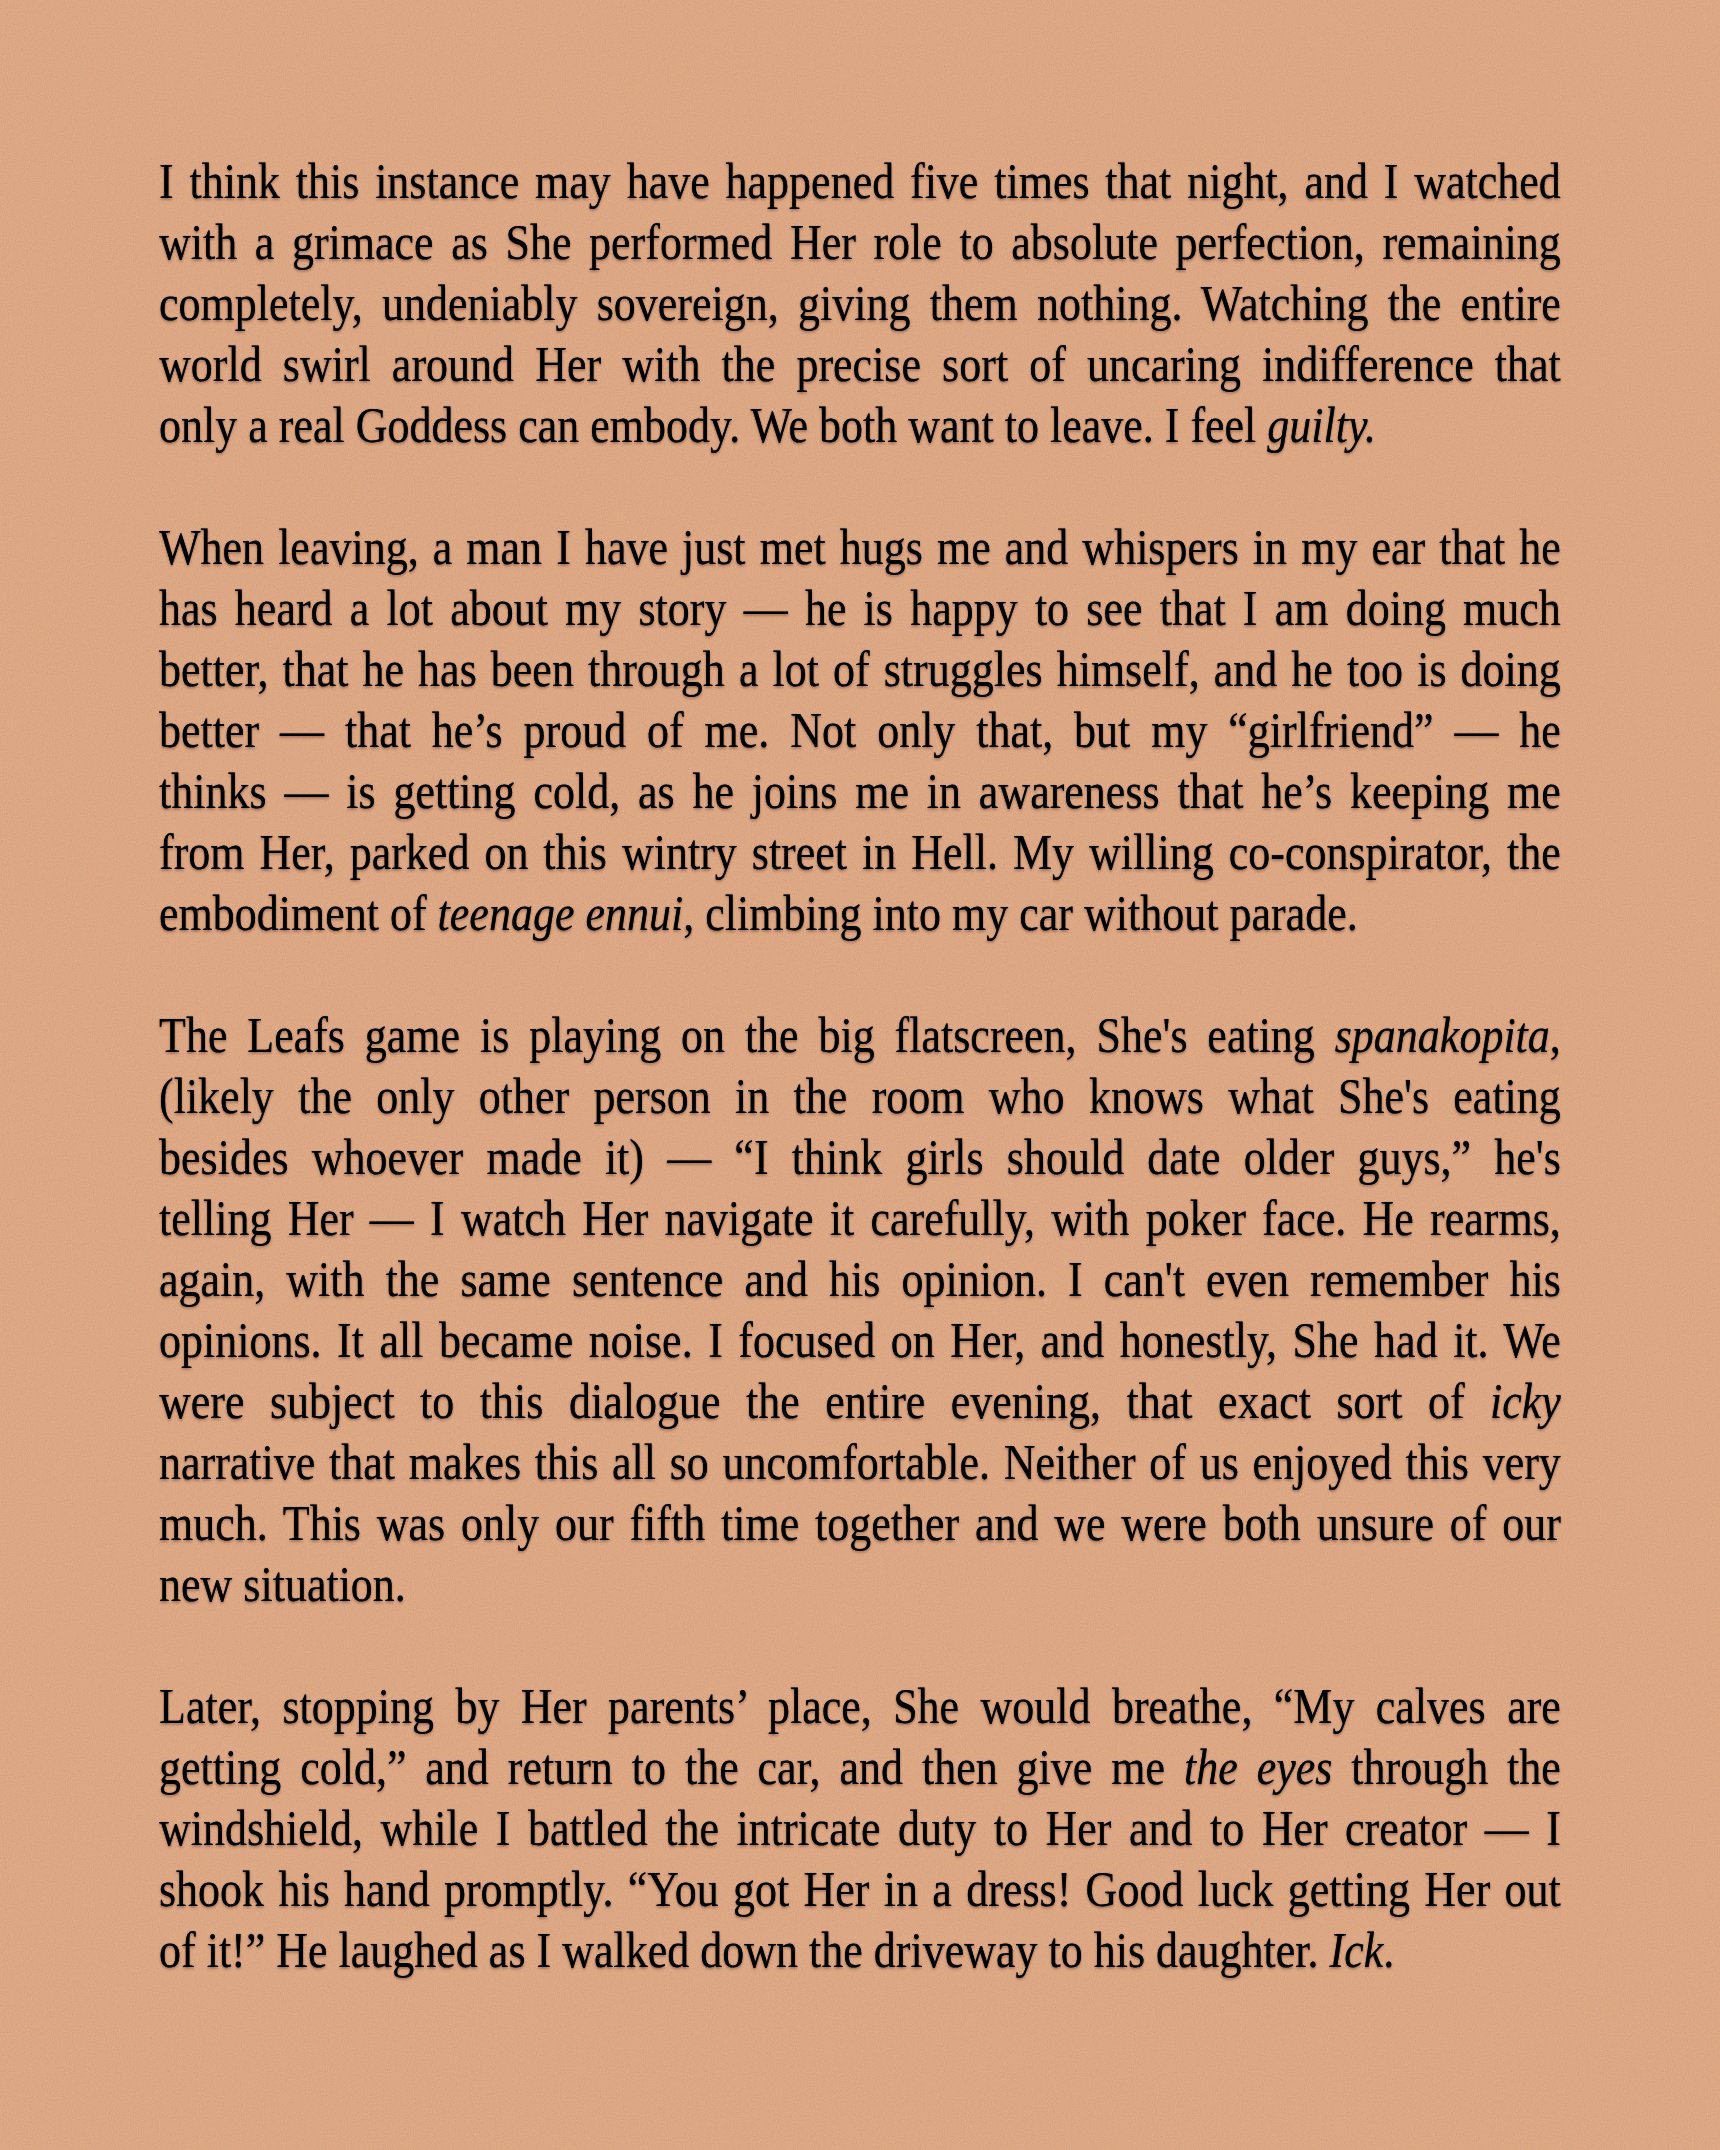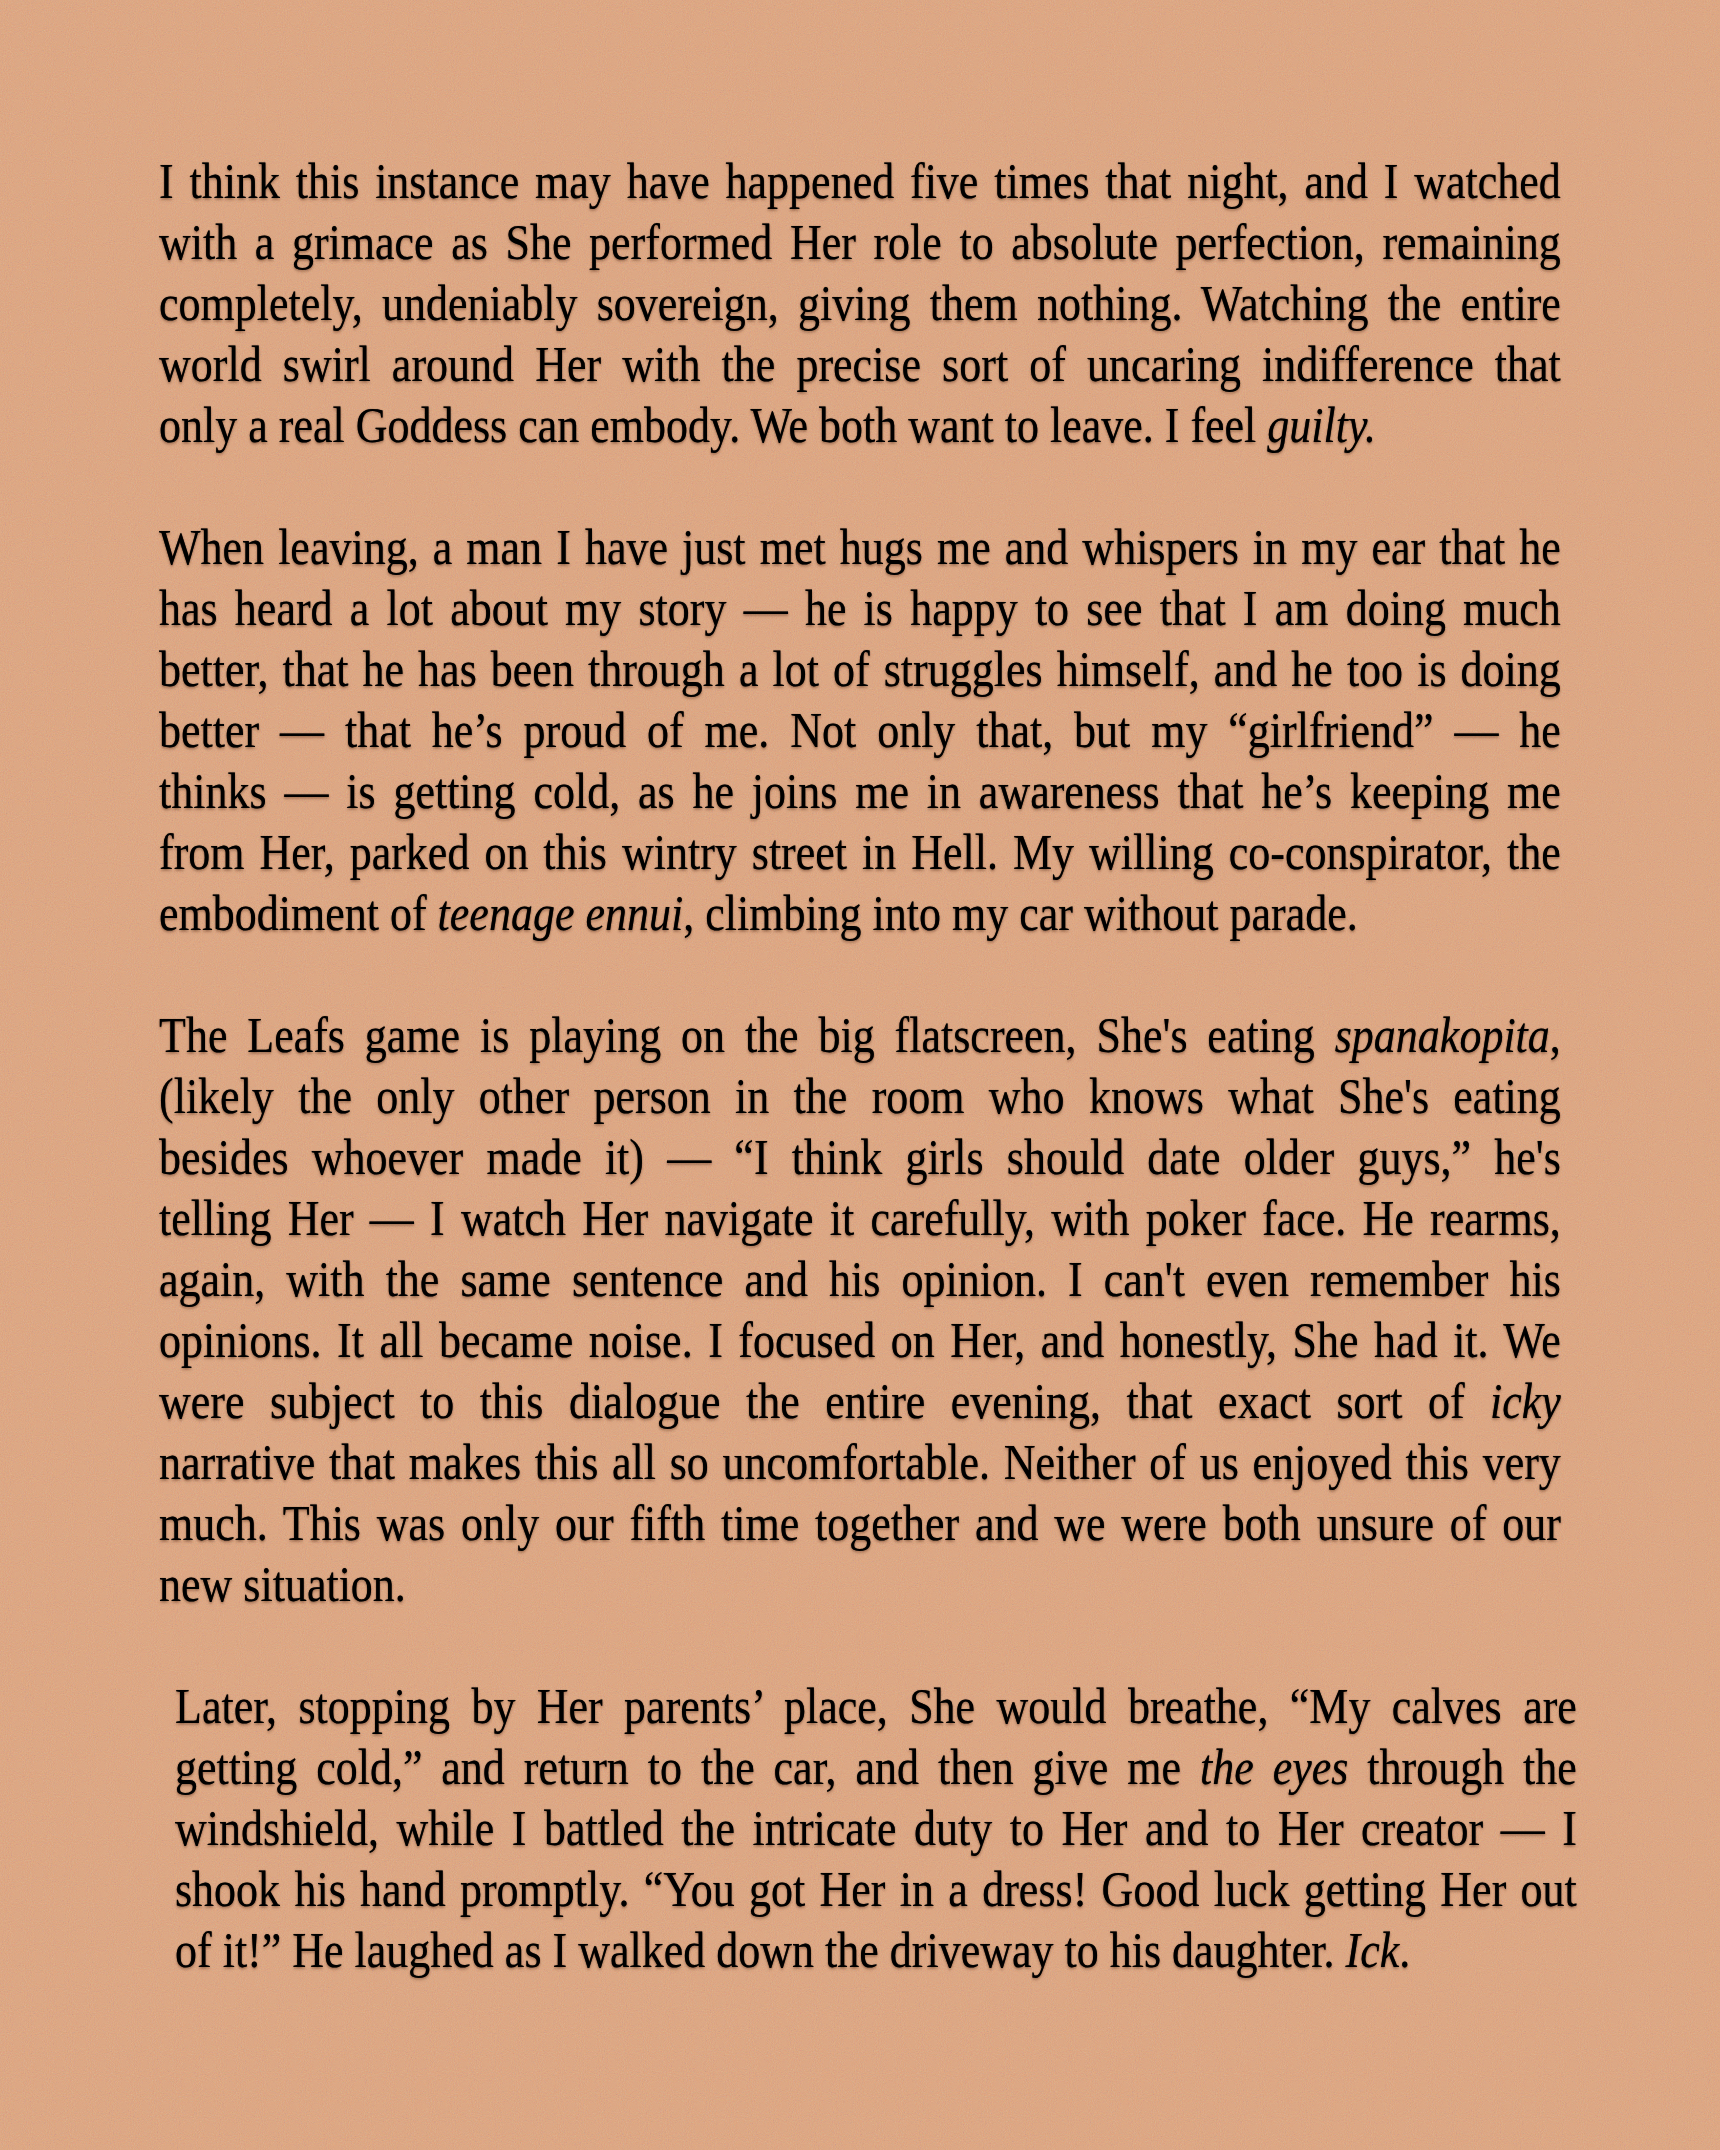--- a/index.html
+++ b/index.html
@@ -20,21 +20,21 @@
   .content {
     position: absolute;
     left: 159px;
     top: 151px;
     width: 1402px;
     font-size: 50px;
     line-height: 61px;
     color: #000000;
   }
   .paragraph { margin: 0 0 61px 0; }
-  .paragraph:last-child { margin-bottom: 0; margin-left: 16px; }
+  .paragraph:last-child { margin-bottom: 0; }
   .line {
     width: 1593px;               
     transform: scaleX(0.88);     
     transform-origin: 0 0;
     text-align: justify;
     text-align-last: justify;
     white-space: normal;
     text-shadow: 0 0 0.9px rgba(27,18,12,0.85), 0 1.7px 2.6px rgba(84,40,18,0.38);
   }
   .line.last {

